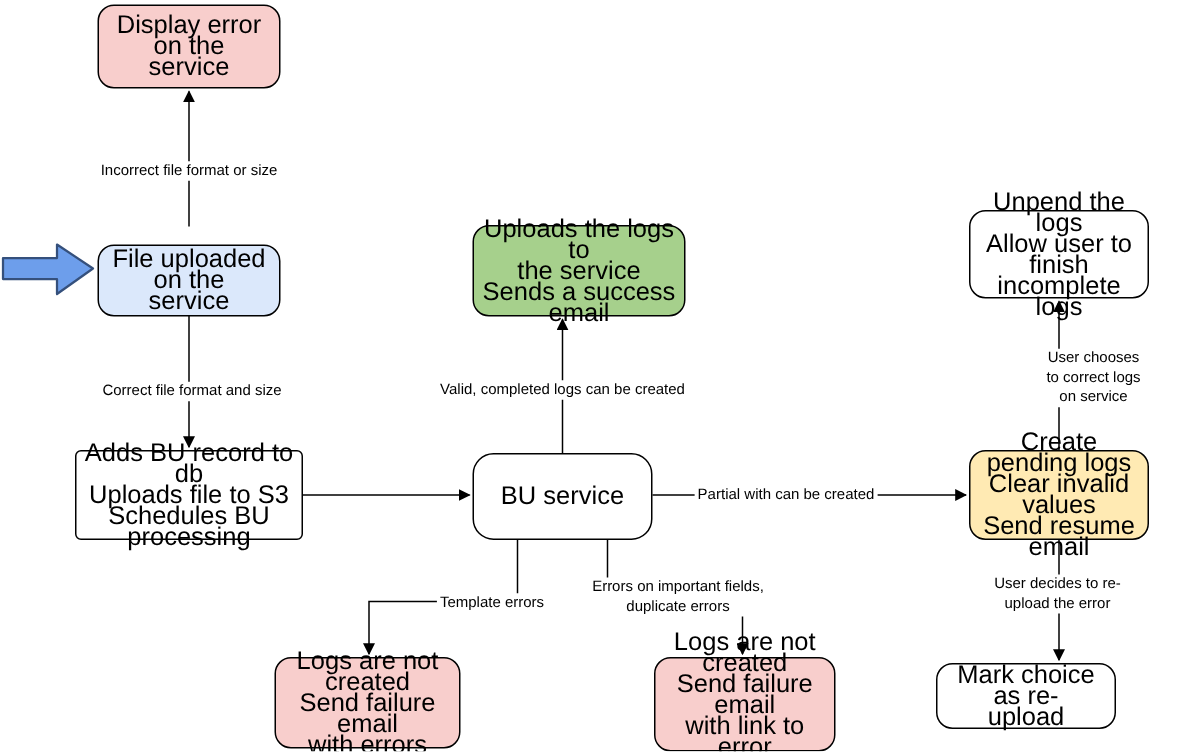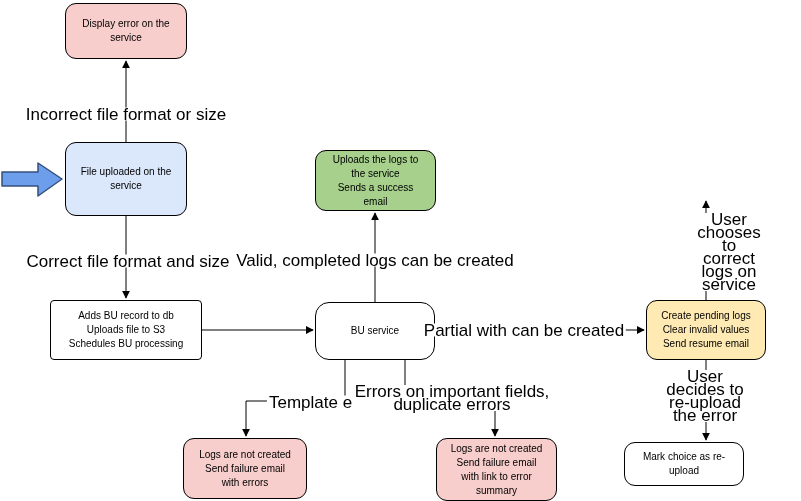--- a/index.html
+++ b/index.html
@@ -7,31 +7,31 @@
     position:relative;width:801px;height:501px;background:#fff;overflow:hidden;
     font-family:"Liberation Sans","DejaVu Sans",sans-serif;color:#000;
   }
   .edges{position:absolute;left:0;top:0;width:801px;height:501px;}
   .edges path{stroke:var(--stroke,#000);stroke-width:1;fill:none;}
   .node{
     position:absolute;box-sizing:border-box;
     border:1px solid var(--stroke,#000);border-radius:11px;
     display:flex;align-items:center;justify-content:center;
     text-align:center;white-space:pre-line;
-    font-size:10px;line-height:14px;padding:3px;
+    font-size:17px;line-height:14px;padding:3px;
     background:var(--node-white,#fff);
   }
   .node.pink{background:var(--node-pink,#f8cecc);}
   .node.blue{background:var(--node-blue,#dbe8fb);}
   .node.green{background:var(--node-green,#a6d08c);}
   .node.yellow{background:var(--node-yellow,#ffeab3);}
   .elabel{
     position:absolute;transform:translate(-50%,-50%);
     background:#fff;padding:0 2px;
-    font-size:17px;line-height:13px;text-align:center;white-space:pre-line;
+    font-size:10px;line-height:13px;text-align:center;white-space:pre-line;
   }
   .entry-arrow-shape{stroke:var(--entry-arrow-stroke,#35507c);stroke-width:1.5;stroke-linejoin:round;}
 </style>
 </head>
 <body>
 
 <div class="canvas">
 
   <svg class="edges" width="801" height="501" viewBox="0 0 801 501" xmlns="http://www.w3.org/2000/svg">
     <defs>
@@ -47,43 +47,46 @@
     <path d="M345,360 L345,401 L246,401 L246,436" marker-end="url(#arr)"></path>
     <path d="M405,360 L405,399 L495,399 L495,436" marker-end="url(#arr)"></path>
     <path d="M706,300 L706,201" marker-end="url(#arr)"></path>
     <path d="M706,360 L706,440" marker-end="url(#arr)"></path>
     <polygon class="entry-arrow-shape" points="2,172 38,172 38,163 62,179 38,196 38,186 2,186" style="fill:var(--entry-arrow-blue,#6d9eeb)"></polygon>
   </svg>
 
   <div class="node pink" style="left:65px;top:3px;width:122px;height:56px">Display error on the
 service</div>
 
-  <div class="node blue" style="left:65px;top:142px;width:122px;height:74px">File uploaded on the
+  <div class="node blue" style="left:65px;top:163px;width:122px;height:48px">File uploaded on the
 service</div>
 
   <div class="node" style="left:50px;top:300px;width:152px;height:60px;border-radius:4px">Adds BU record to db
 Uploads file to S3
 Schedules BU processing</div>
 
-  <div class="node green" style="left:315px;top:150px;width:121px;height:61px">Uploads the logs to
+  <div class="node green" style="left:315px;top:150px;width:142px;height:61px">Uploads the logs to
 the service
 Sends a success
 email</div>
 
   <div class="node" style="left:315px;top:302px;width:120px;height:58px;border-radius:14px">BU service</div>
 
   <div class="node pink" style="left:183px;top:438px;width:124px;height:61px">Logs are not created
 Send failure email
 with errors</div>
 
   <div class="node pink" style="left:436px;top:438px;width:121px;height:63px">Logs are not created
 Send failure email
 with link to error
 summary</div>
 
+  <div class="node" style="left:646px;top:140px;width:120px;height:59px">Unpend the logs
+Allow user to finish
+incomplete logs</div>
 
   <div class="node yellow" style="left:646px;top:300px;width:120px;height:60px">Create pending logs
 Clear invalid values
 Send resume email</div>
 
   <div class="node" style="left:624px;top:442px;width:120px;height:44px">Mark choice as re-
 upload</div>
 
   <div class="elabel" style="left:126px;top:114px">Incorrect file format or size</div>
 

